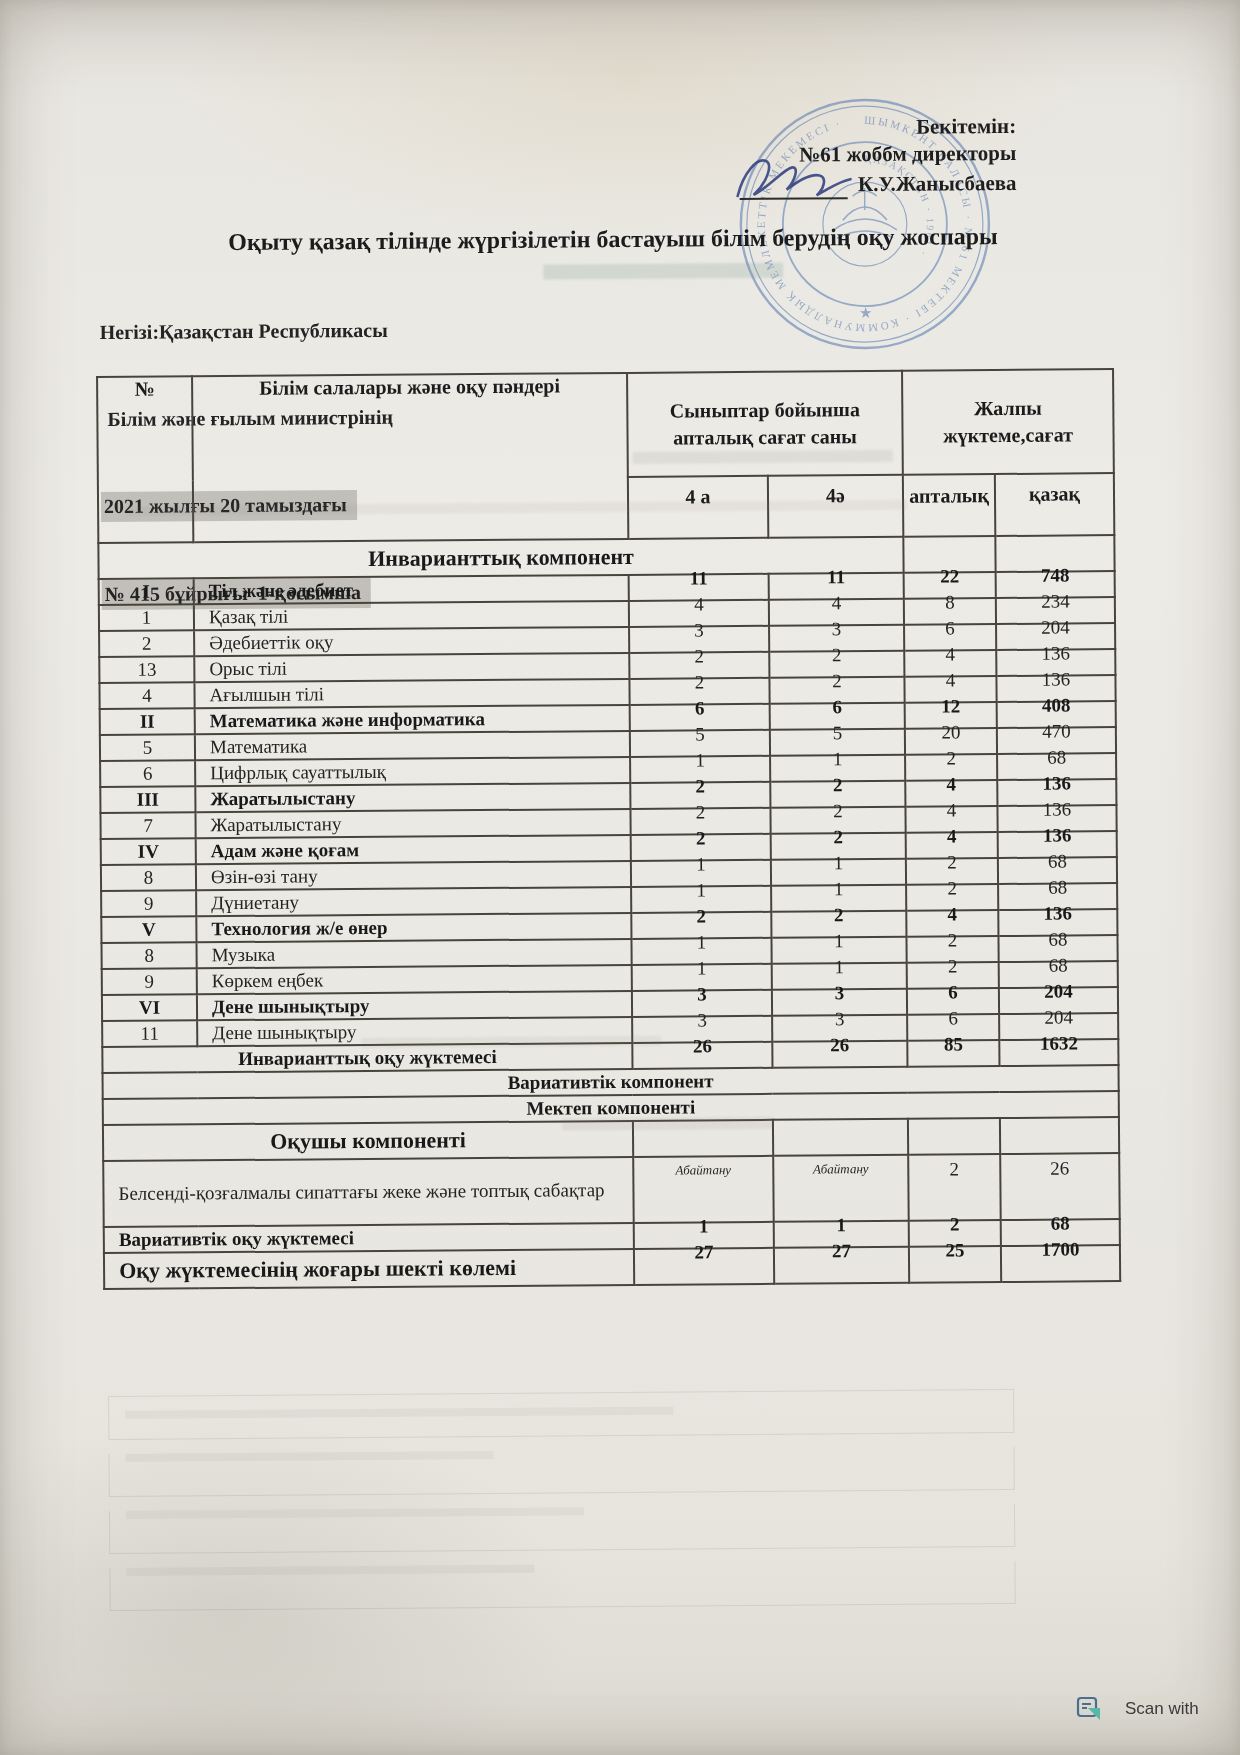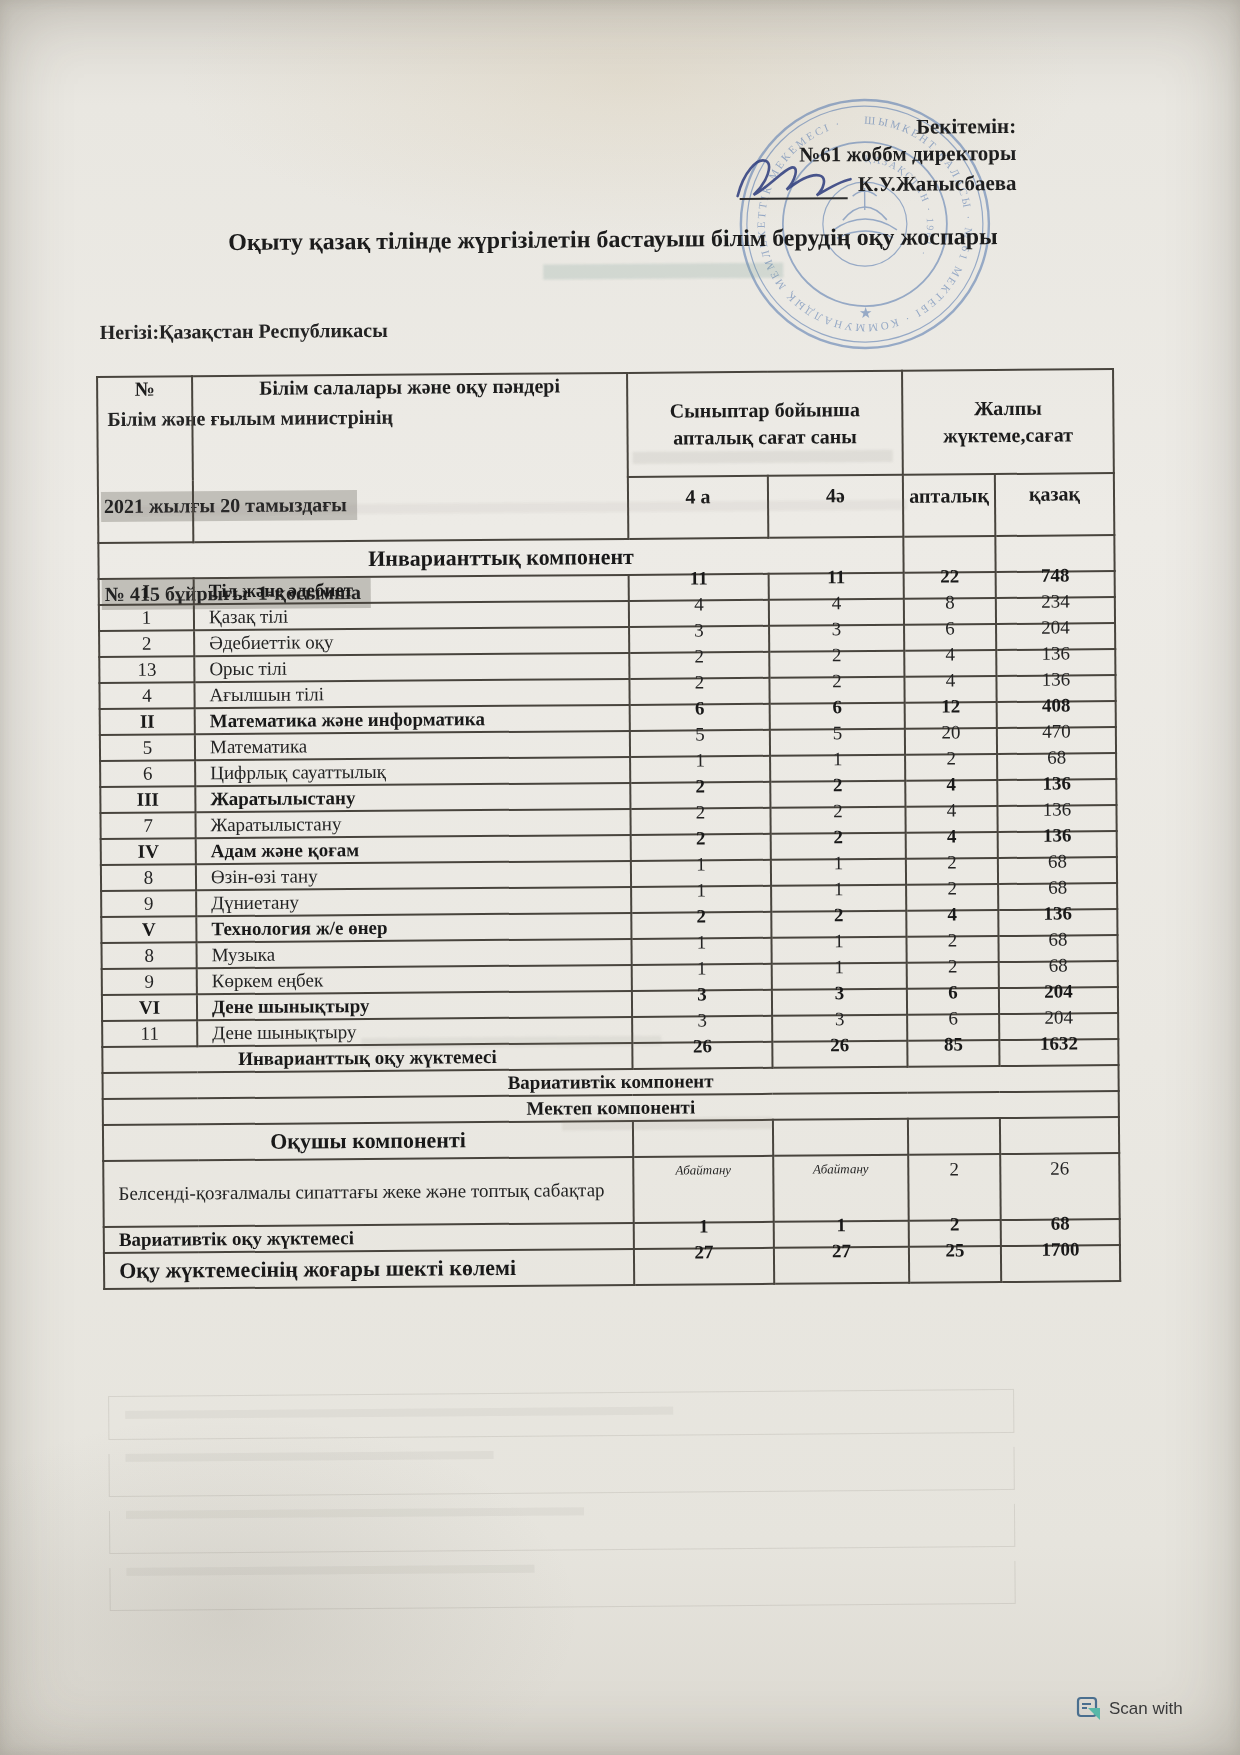--- a/index.html
+++ b/index.html
@@ -75,21 +75,21 @@
 
   .ghost{position:absolute;top:1392px;left:104px;width:906px;height:176px;opacity:.33;filter:blur(.6px);z-index:1;}
   .ghost .gr{height:42px;border:1.5px solid rgba(95,90,80,.40);border-top:none;}
   .ghost .gr:first-child{border-top:1.5px solid rgba(95,90,80,.40);}
   .ghost .gr::after{content:"";display:block;height:8px;margin:14px 340px 0 16px;background:rgba(100,96,88,.20);}
   .ghost .gr:nth-child(2)::after{margin-right:520px;}
   .ghost .gr:nth-child(3)::after{margin-right:430px;}
   .ghost .gr:nth-child(4)::after{margin-right:480px;}
 
   
-  .scanfooter{position:absolute;left:1076px;top:1696px;display:flex;align-items:center;gap:7px;z-index:5;
+  .scanfooter{position:absolute;left:1076px;top:1696px;display:flex;align-items:center;gap:23px;z-index:5;
     font-family:"Liberation Sans","DejaVu Sans",sans-serif;font-size:17px;color:#3a3a3a;}
 </style>
 </head>
 <body>
 
 <div class="photo">
   <div class="tint tint1"></div>
   <div class="tint tint2"></div>
 
   <div class="page">

